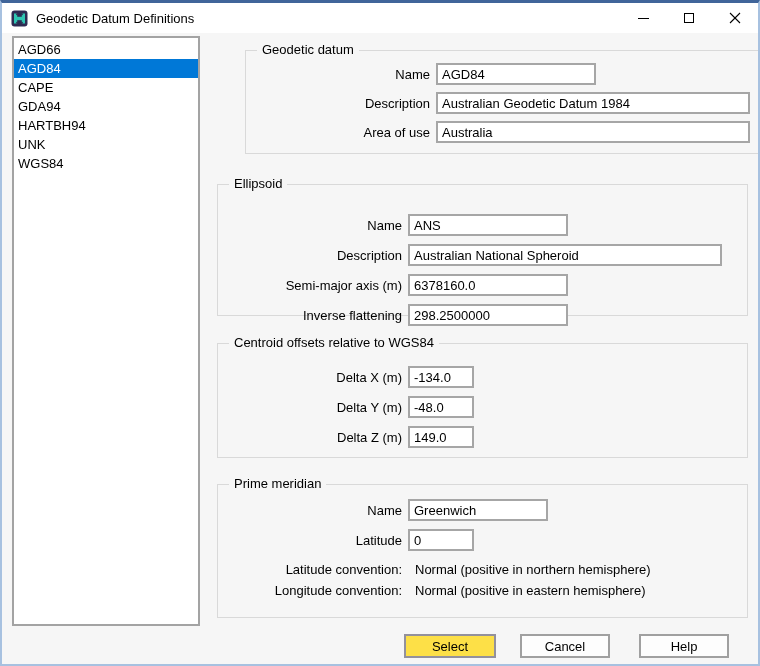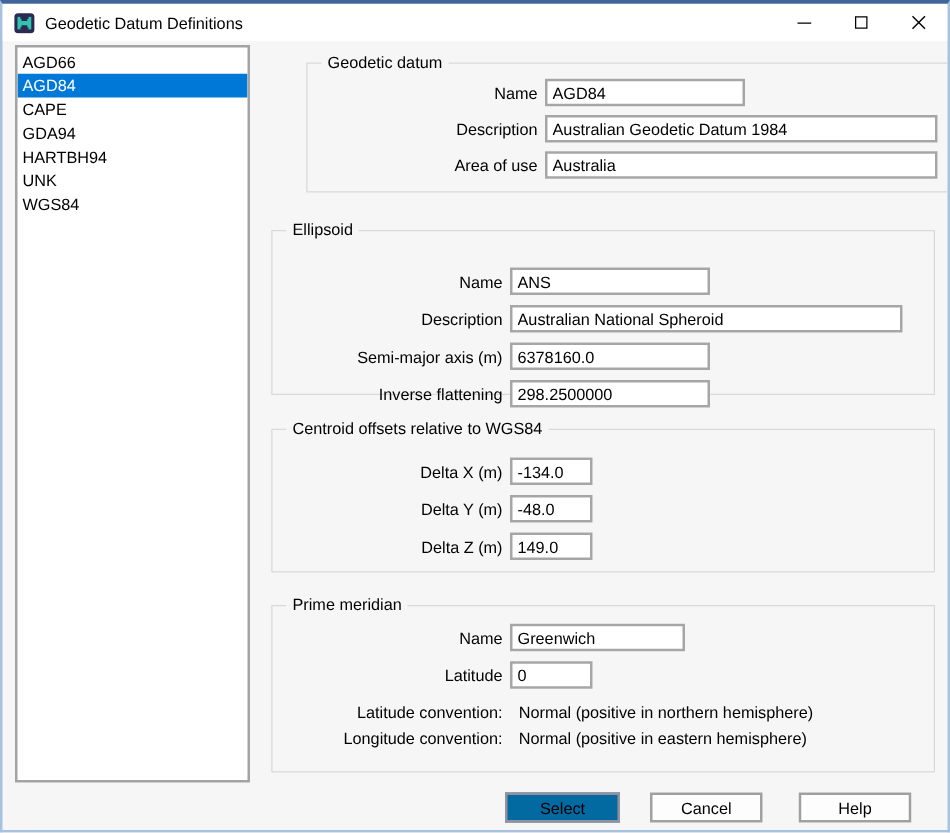--- a/index.html
+++ b/index.html
@@ -82,21 +82,21 @@
   .static-value { margin-left:7px; white-space:nowrap; }
 
   
   .btn {
     position:absolute; top:631px; height:24px;
     border:2px solid #a0a0a0; background:#fdfdfd;
     display:flex; align-items:center; justify-content:center;
     font-family:"Liberation Sans", sans-serif; font-size:13px;
     cursor:default;
   }
-  .btn-select { left:402px; width:92px; background:#0369a1; border-color:#93919c; }
+  .btn-select { left:402px; width:92px; background:#fde047; border-color:#93919c; }
   .btn-cancel { left:518px; width:90px; }
   .btn-help   { left:637px; width:90px; }
 </style>
 </head>
 <body>
 
 <div class="window">
 
   <div class="titlebar">
     <svg class="app-icon" viewBox="0 0 17 17">

